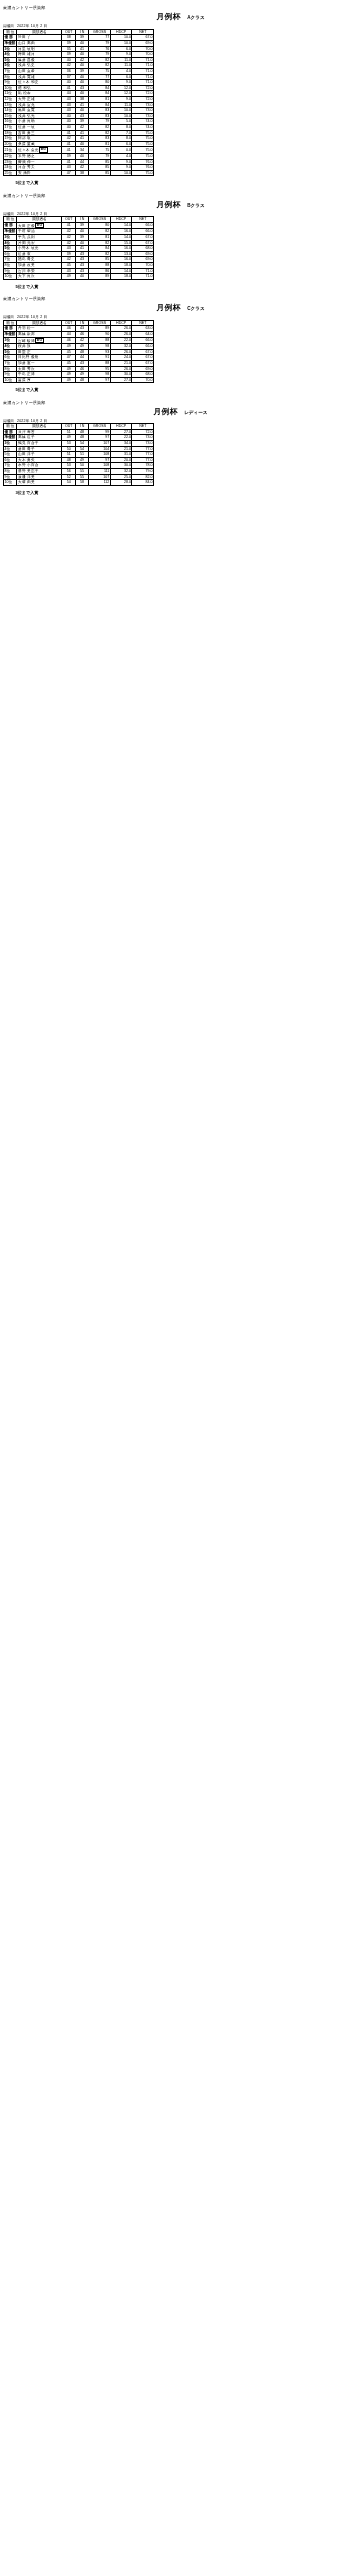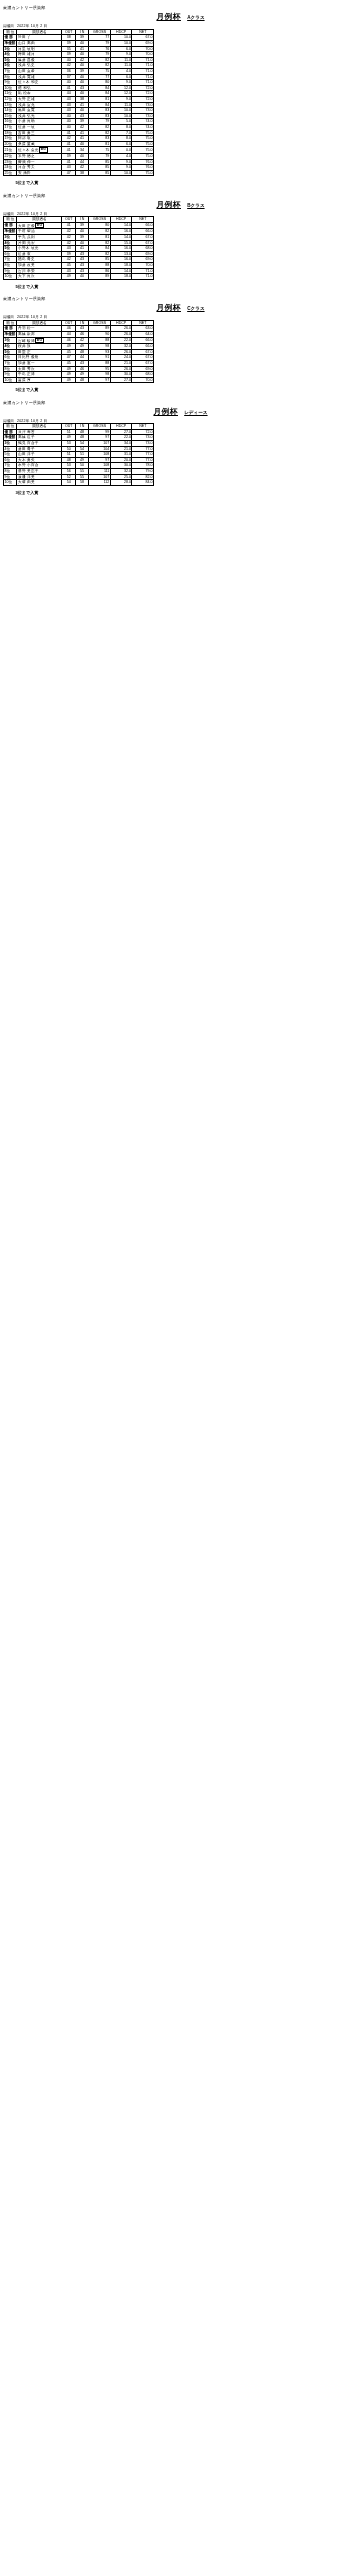--- a/index.html
+++ b/index.html
@@ -26,21 +26,20 @@
     letter-spacing: 0.1px;
   }
   .section {
     margin-bottom: 1px;
   }
   .title-row {
     display: flex;
     align-items: baseline;
     justify-content: center;
     margin: 2.1px 0 2.1px 0;
-    text-decoration: underline;
   }
   .title-main {
     font-size: 7.7px;
     font-weight: bold;
     letter-spacing: 0.5px;
   }
   .title-class {
     font-size: 4.6px;
     font-weight: bold;
     margin-left: 6.2px;

